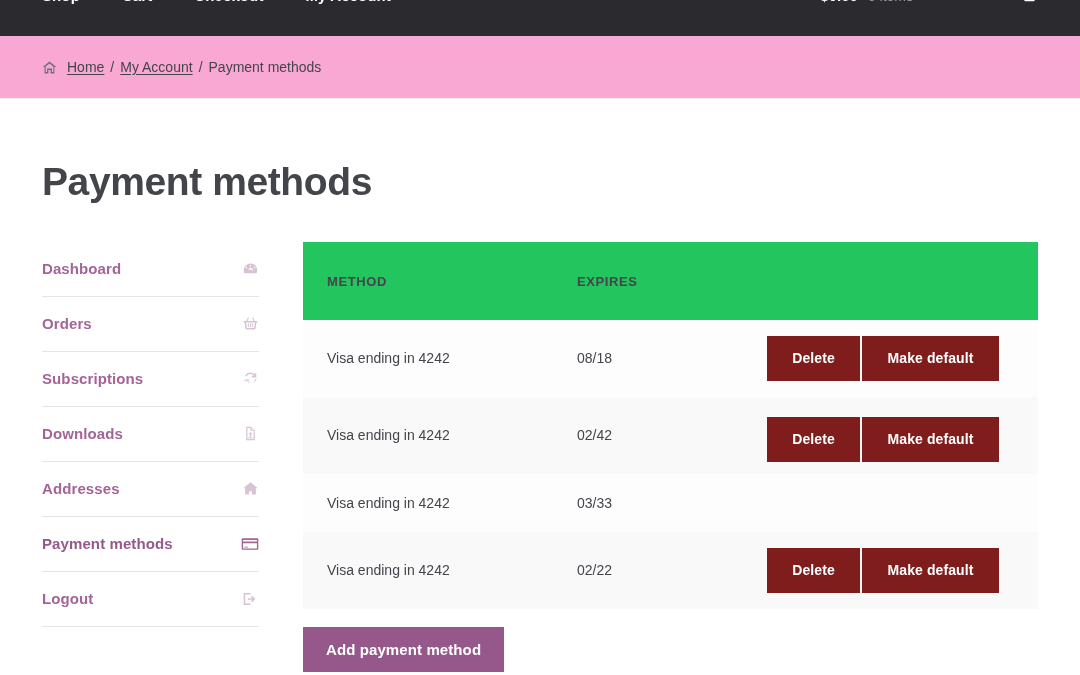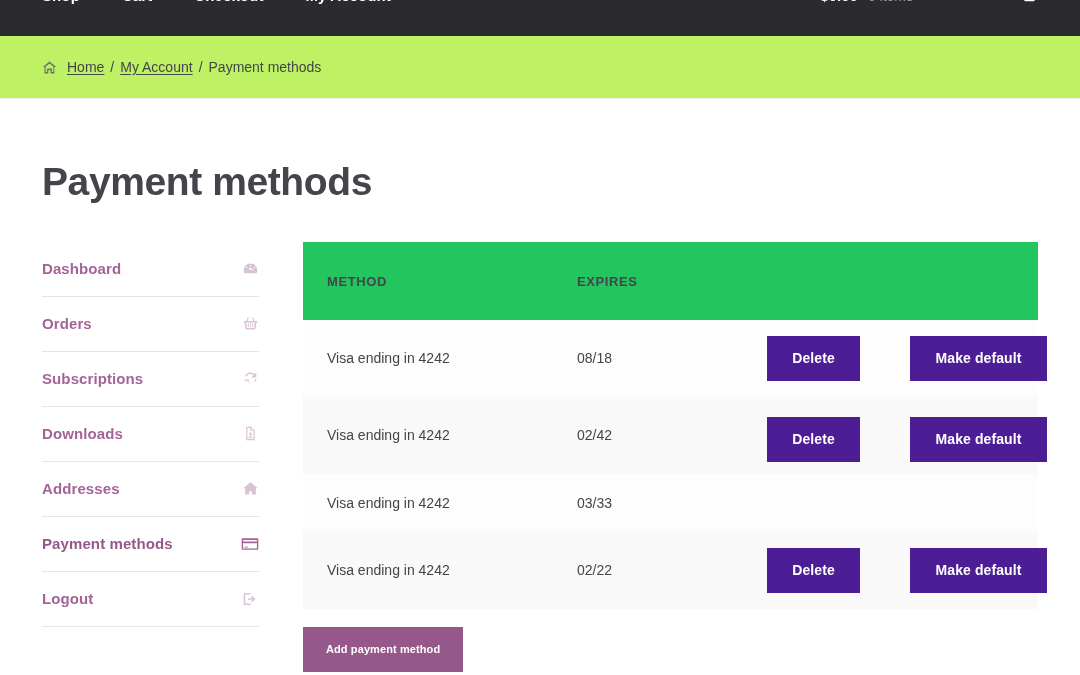--- a/index.html
+++ b/index.html
@@ -63,21 +63,21 @@
     color: #9a9aa0;
     font-size: 14px;
     margin-right: 108px;
   }
   .cart-icon { color: #ffffff; font-size: 16px; line-height: 20px; }
   .cart-icon svg { display: block; }
 
   
   .breadcrumb-band {
     height: 63px;
-    background: #bef264;
+    background: #f9a8d4;
     border-bottom: 1px solid #efefef;
     display: flex;
     align-items: center;
   }
   .breadcrumb {
     padding-left: 42px;
     display: flex;
     align-items: center;
     font-size: 14px;
     color: #43454b;
@@ -187,45 +187,45 @@
   tr.row-tall td { height: 77px; }
   tr.row-short td { height: 58px; }
 
   .actions-cell { padding-right: 24px !important; }
   .btn-group {
     display: flex;
     gap: 2px;
     position: relative;
   }
   .btn {
-    background: #4c1d95;
+    background: #7f1d1d;
     color: #ffffff;
     border: none;
     font-family: "Liberation Sans", sans-serif;
     font-size: 14px;
     font-weight: bold;
     letter-spacing: .1px;
     height: 45px;
     line-height: 45px;
     padding: 0 18px;
     cursor: pointer;
     white-space: nowrap;
     text-align: center;
   }
-  .btn.wide { min-width: 137px; margin-left: 48px; }
+  .btn.wide { min-width: 137px; }
   .btn.narrow { min-width: 93px; }
   .shift-down { position: relative; top: 4px; }
 
   .add-wrap { margin-top: 18px; }
   .btn-add {
     background: #96588a;
     color: #ffffff;
     border: none;
     font-family: "Liberation Sans", sans-serif;
-    font-size: 11px;
+    font-size: 15px;
     font-weight: bold;
     letter-spacing: .1px;
     height: 45px;
     padding: 0 23px;
     cursor: pointer;
     white-space: nowrap;
   }
 </style>
 </head>
 <body>

